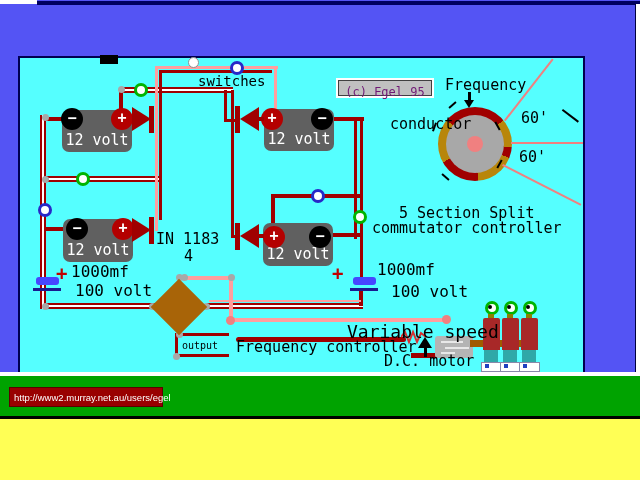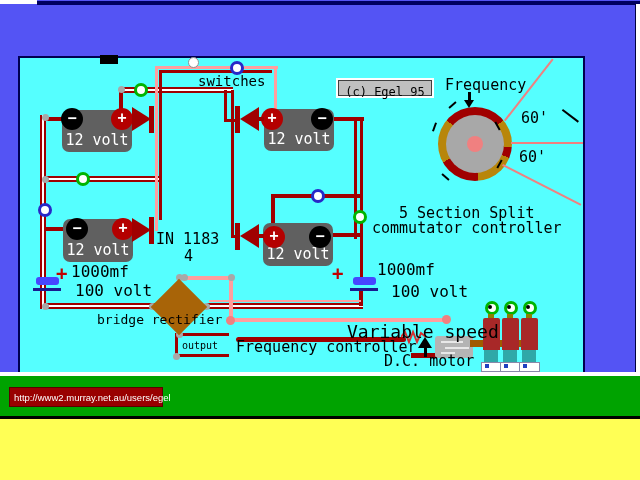--- a/index.html
+++ b/index.html
@@ -195,42 +195,42 @@
     <div class="abs" style="left:5px;top:4px;width:4px;height:4px;background:#000;border-radius:50%"></div>
     <div class="abs" style="left:5px;top:13px;width:6px;height:5px;background:#8B8000"></div>
     <div class="abs" style="left:0;top:17px;width:17px;height:32px;background:#A82828;border-radius:2px 2px 0 0"></div>
     <div class="abs" style="left:1px;top:49px;width:14px;height:13px;background:#2FA8A8"></div>
     <div class="abs" style="left:-2px;top:61px;width:19px;height:8px;background:#fff;border:1px solid #8888AA"></div>
     <div class="abs" style="left:2px;top:63px;width:4px;height:4px;background:#2040C0"></div>
   </div>
 
   <div class="lbl" style="left:198px;top:74px;font-size:14px">switches</div>
   <div class="lbl" style="left:445px;top:78px;font-size:15px">Frequency</div>
+  <div class="lbl" style="left:390px;top:117px;font-size:15px">conductor</div>
   <div class="lbl" style="left:521px;top:111px;font-size:15px">60'</div>
   <div class="lbl" style="left:519px;top:150px;font-size:15px">60'</div>
   <div class="lbl" style="left:399px;top:206px;font-size:15px">5 Section Split</div>
   <div class="lbl" style="left:372px;top:221px;font-size:15px">commutator controller</div>
   <div class="lbl" style="left:156px;top:232px;font-size:15px">IN 1183</div>
   <div class="lbl" style="left:184px;top:249px;font-size:15px">4</div>
   <div class="lbl" style="left:56px;top:264px;font-size:19px;font-weight:bold;color:#C00000">+</div>
   <div class="lbl" style="left:71px;top:264px;font-size:16px">1000mf</div>
   <div class="lbl" style="left:75px;top:283px;font-size:16px">100 volt</div>
   <div class="lbl" style="left:332px;top:264px;font-size:19px;font-weight:bold;color:#C00000">+</div>
   <div class="lbl" style="left:377px;top:262px;font-size:16px">1000mf</div>
   <div class="lbl" style="left:391px;top:284px;font-size:16px">100 volt</div>
-  <div class="lbl" style="left:97px;top:313px;font-size:13px">bridge rectifier</div>
   <div class="lbl" style="left:182px;top:341px;font-size:10px">output</div>
   <div class="lbl" style="left:236px;top:340px;font-size:15px">Frequency controller</div>
   <div class="lbl" style="left:347px;top:323px;font-size:18px">Variable speed</div>
   <div class="lbl" style="left:384px;top:354px;font-size:15px">D.C. motor</div>
 
 
   <div class="abs" style="left:336px;top:78px;width:98px;height:20px;background:#fff;box-sizing:border-box;padding:2px;z-index:20">
     <div style="width:100%;height:100%;background:#C0C0C0;border:1px solid #404040;box-sizing:border-box;text-align:center">
-      <span style="color:#000000;font:12px 'DejaVu Sans Mono',monospace;line-height:12px">(c) Egel 95</span>
+      <span style="color:#701a75;font:12px 'DejaVu Sans Mono',monospace;line-height:12px">(c) Egel 95</span>
     </div>
   </div>
 
   <div class="abs" style="left:0;top:372px;width:640px;height:4px;background:#fff;z-index:3"></div>
   <div class="abs" style="left:0;top:376px;width:640px;height:40px;background:#00A300;z-index:2"></div>
   <div class="abs" style="left:0;top:416px;width:640px;height:3px;background:#000;z-index:2"></div>
   <div class="abs" style="left:0;top:419px;width:640px;height:61px;background:#FFFF55;z-index:2"></div>
   <div class="abs" style="left:9px;top:387px;width:154px;height:20px;background:#990000;border:1px solid #5A0000;box-sizing:border-box;z-index:4;display:flex;align-items:center">
     <span style="color:#fff;font:9.5px 'Liberation Sans',sans-serif;padding-left:4px;white-space:nowrap">http://www2.murray.net.au/users/egel</span>
   </div>

